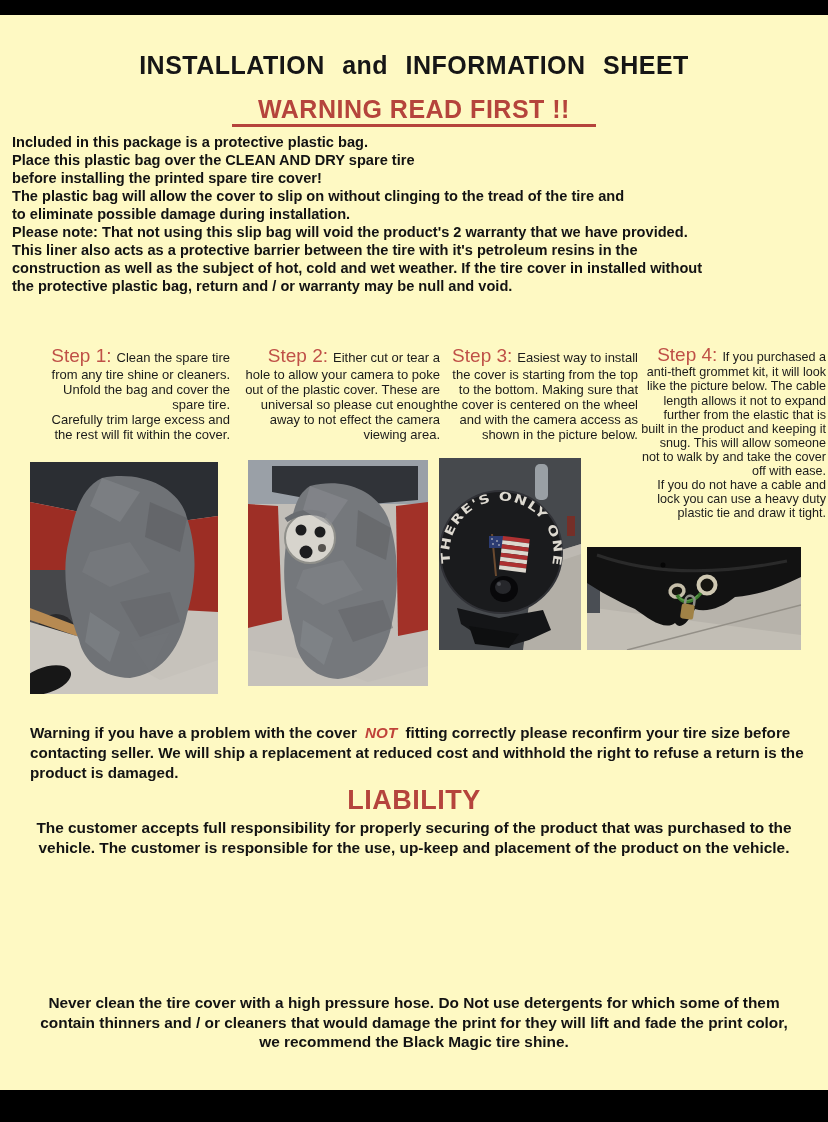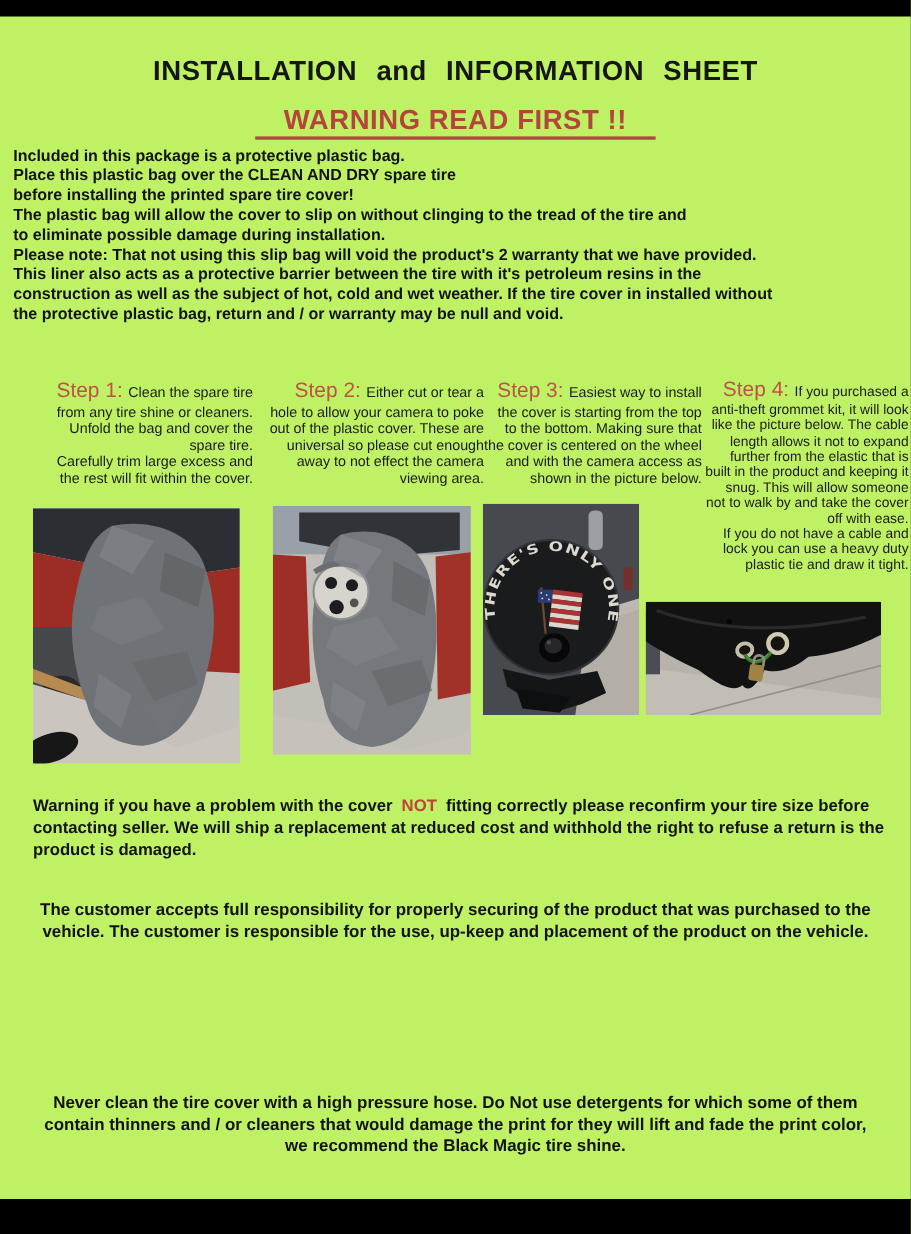--- a/index.html
+++ b/index.html
@@ -3,21 +3,21 @@
 <meta charset="utf-8">
 <style>
   html,body{margin:0;padding:0;}
   body{
     width:828px;height:1122px;background:#000;
     font-family:"Liberation Sans", sans-serif;
     position:relative;overflow:hidden;
   }
   .sheet{
     position:absolute;top:15px;left:0;width:828px;height:1075px;
-    background:#bef264;color:#141414;
+    background:#fef9c3;color:#141414;
   }
   .abs{position:absolute;}
   .title{
     top:36px;left:0;width:828px;text-align:center;
     font-size:25px;font-weight:bold;color:#161616;
     letter-spacing:.5px;word-spacing:10px;
   }
   .warn-head-wrap{top:80px;left:0;width:828px;text-align:center;}
   .warn-head{
     display:inline-block;color:#b5443c;font-size:25px;font-weight:bold;
@@ -41,21 +41,21 @@
   .photo{position:absolute;}
   .photo svg{display:block;width:100%;height:100%;}
   #photo1{left:30px;top:447px;width:188px;height:232px;}
   #photo2{left:248px;top:445px;width:180px;height:226px;}
   #photo3{left:439px;top:443px;width:142px;height:192px;}
   #photo4{left:587px;top:532px;width:214px;height:103px;}
   .warn-note{
     top:708px;left:30px;width:778px;
     font-size:15.2px;font-weight:bold;line-height:1.3;
   }
-  .warn-note .not{color:#c04339;padding:0 4px;}
+  .warn-note .not{color:#c04339;padding:0 4px;font-style:italic;}
   .red-heading{
     left:0;width:828px;text-align:center;color:#b5443c;
     font-size:27px;font-weight:bold;letter-spacing:.5px;
   }
   #liab-head{top:770px;}
   #maint-head{top:944px;}
   .center-para{
     text-align:center;font-weight:bold;font-size:15.4px;line-height:1.27;
     color:#131313;
   }
@@ -200,17 +200,18 @@
         <path d="M97,58 v-5 a4.5,4.5 0 0 1 9,0 v5" stroke="#8d8d86" stroke-width="2.5" fill="none"></path>
         <rect x="94" y="57" width="13" height="15" rx="2.5" fill="#a08246"></rect>
       </g>
     </svg>
   </div>
 
   <div class="abs warn-note">
     <span>Warning if you have a problem with the cover </span><span class="not">NOT</span><span> fitting correctly please reconfirm your tire size before contacting seller. We will ship a replacement at reduced cost and withhold the right to refuse a return is the product is damaged.</span>
   </div>
 
+  <div class="abs red-heading" id="liab-head">LIABILITY</div>
   <div class="abs center-para" id="liab-p1">The customer accepts full responsibility for properly securing of the product that was purchased to the vehicle.  The customer is responsible for the use, up-keep and placement of the product on the vehicle.</div>
 
   <div class="abs center-para" id="maint-p">Never clean the tire cover with a high pressure hose.  Do Not  use detergents for which some of them contain thinners and / or cleaners that would damage the print for they will lift and fade the print color, we recommend the Black Magic tire shine.</div>
 
 </div>
 
 </body></html>

